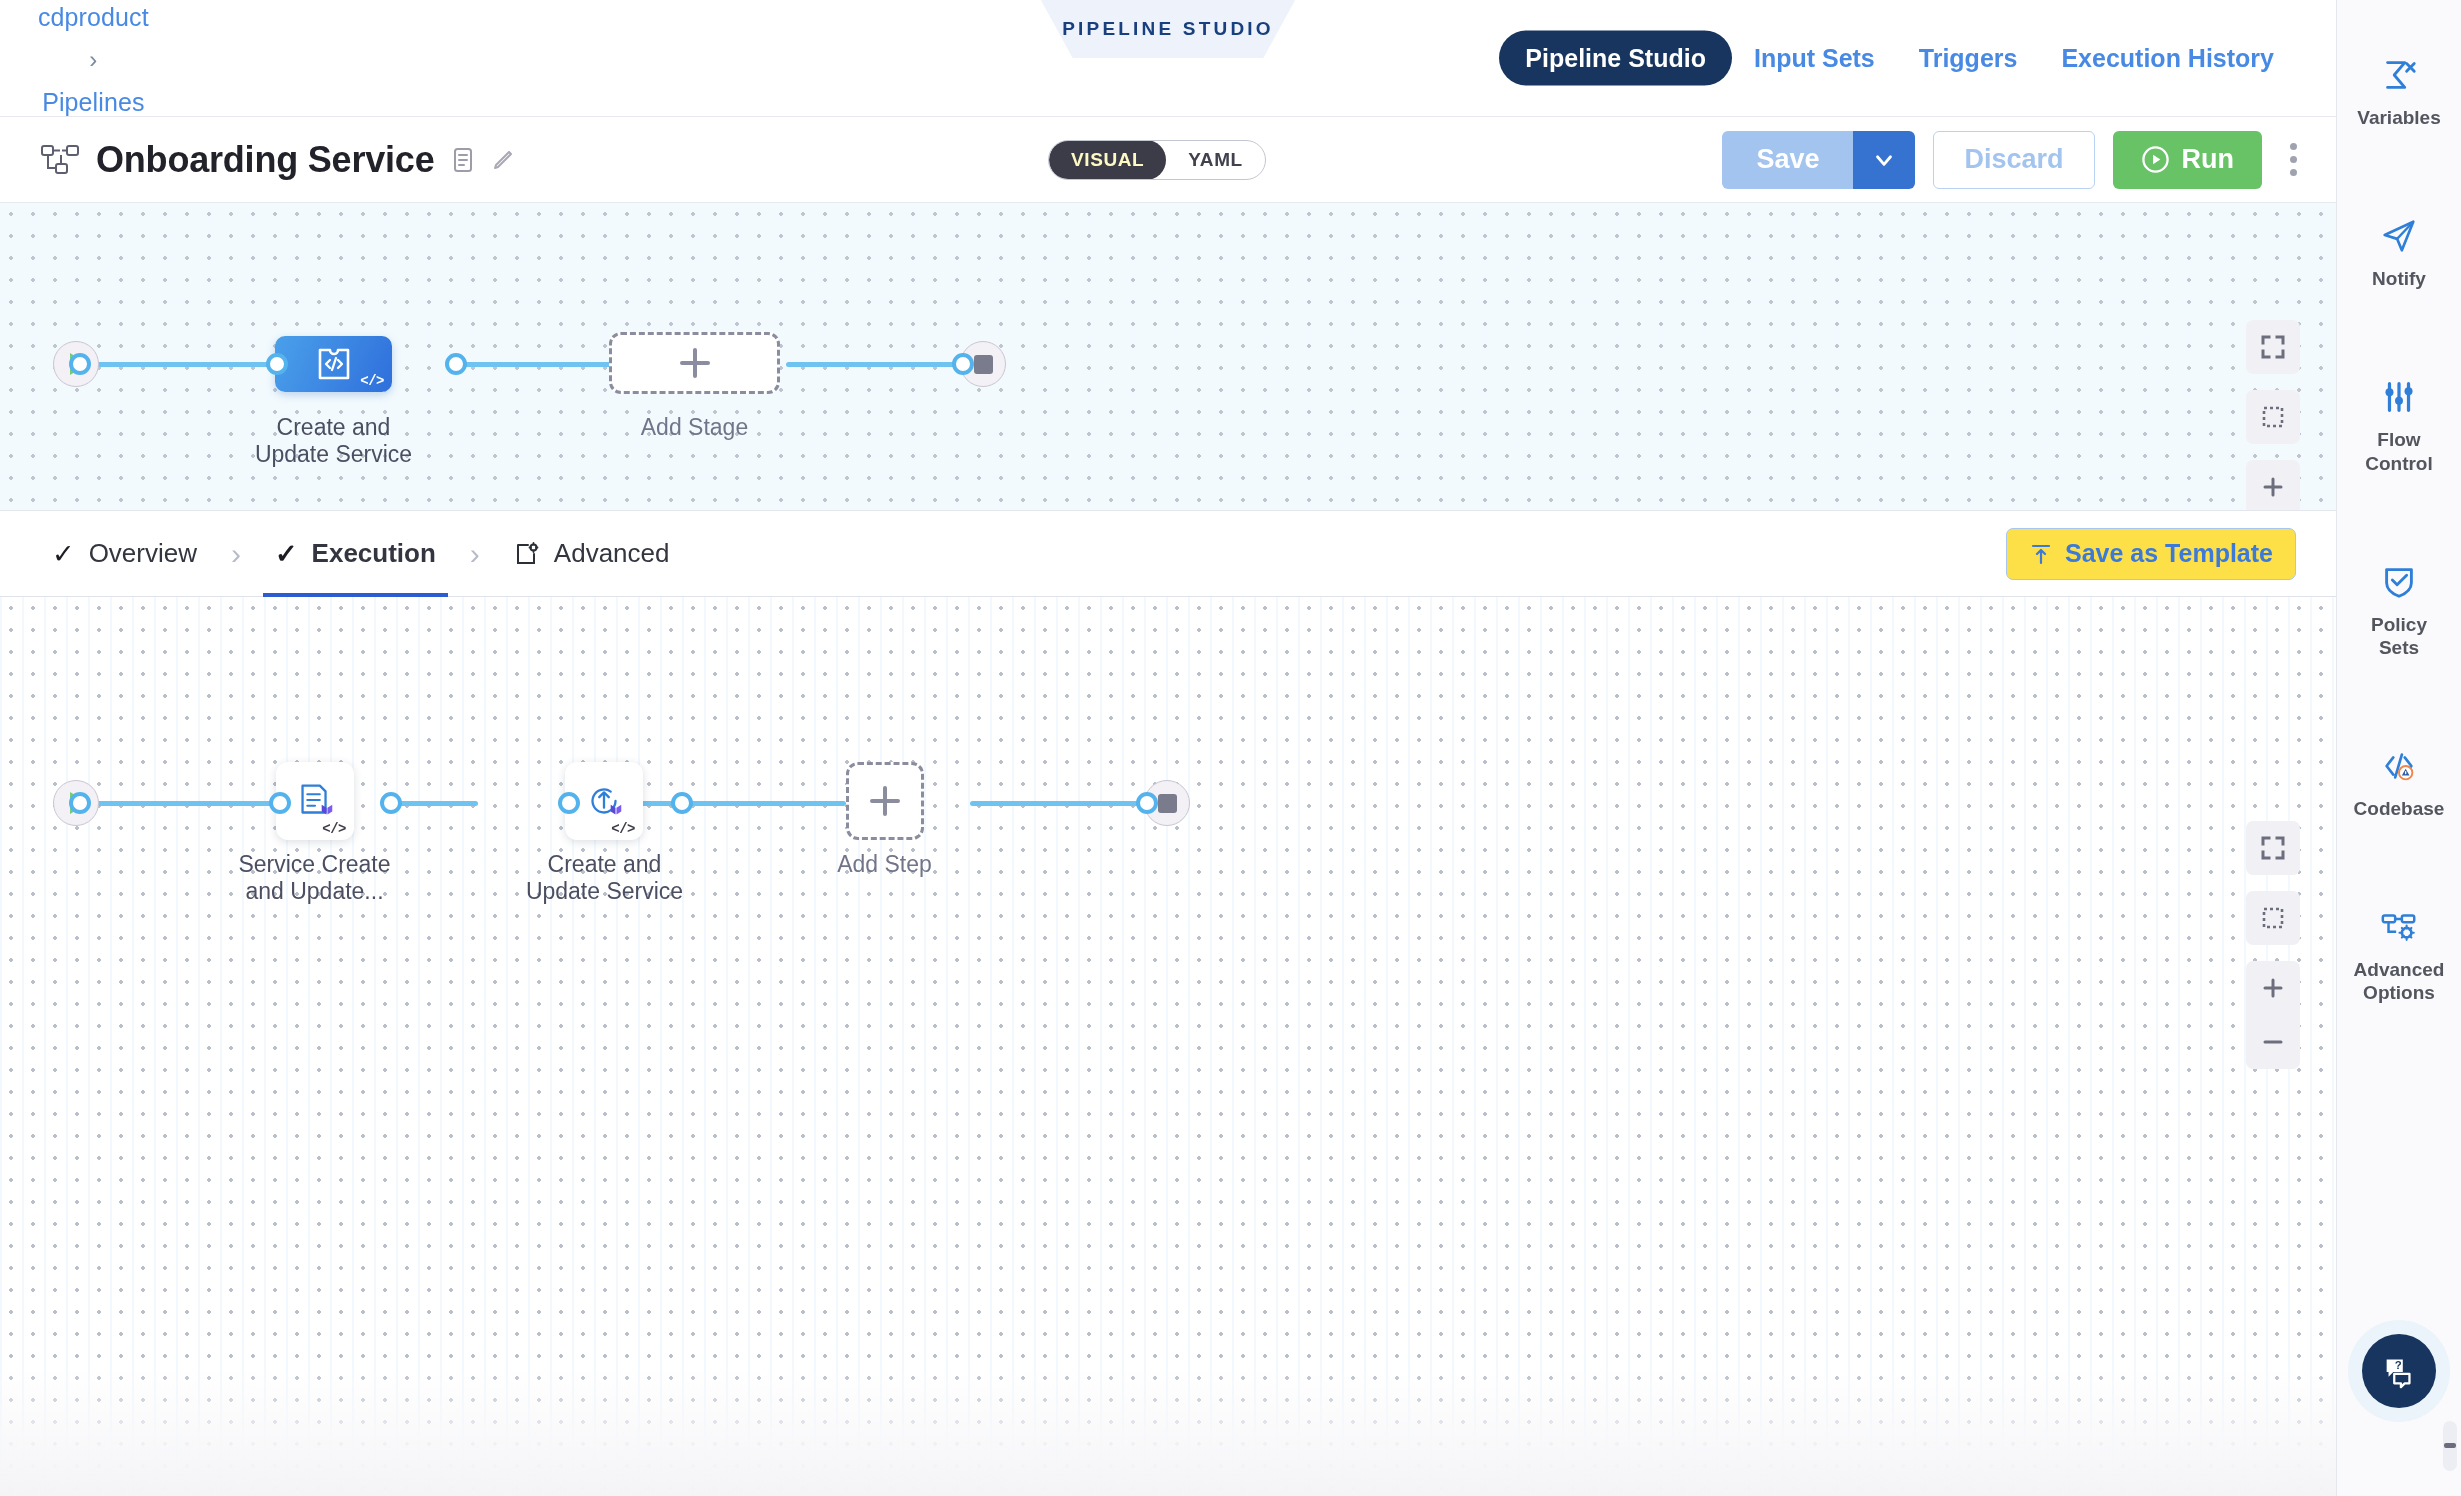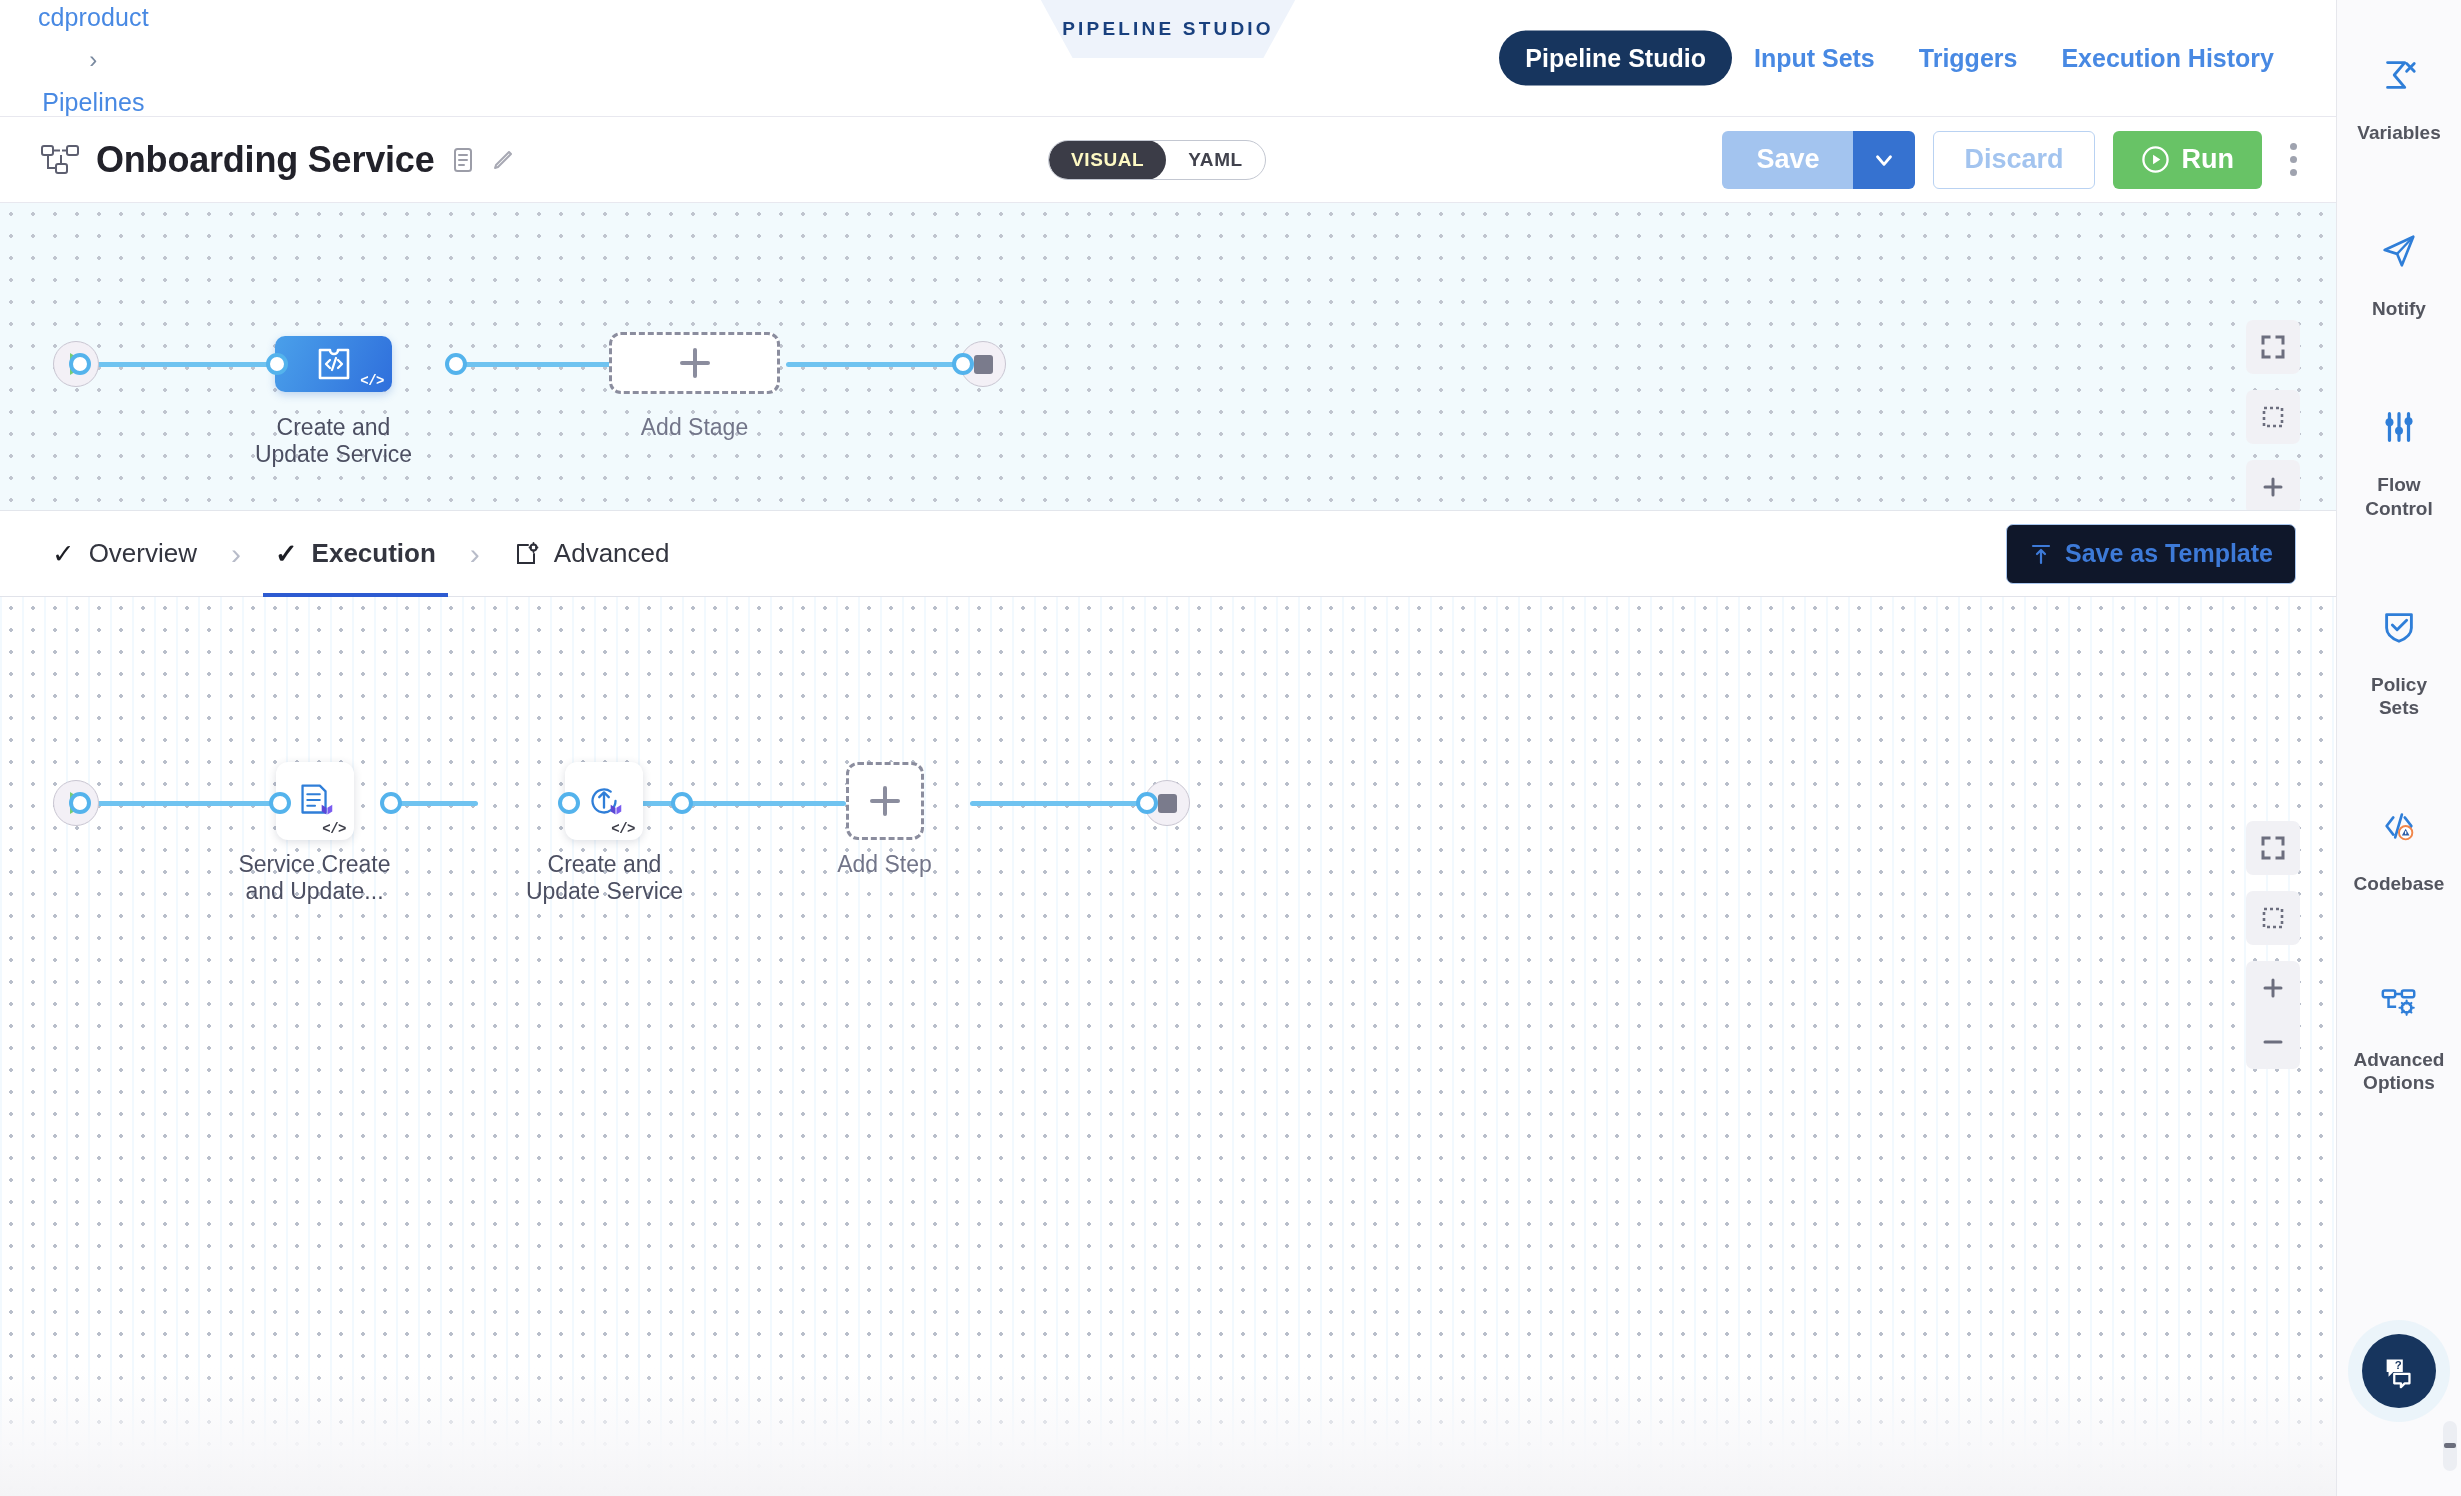--- a/index.html
+++ b/index.html
@@ -182,33 +182,33 @@
     font-size: 26px; color: #33353f; cursor: pointer; position: relative;
   }
   .tab.active { font-weight: bold; }
   .tab.active::after {
     content: ""; position: absolute; left: 0; right: 0; bottom: 0; height: 4px; background: #2d5bd1;
   }
   .tab-arrow { color: #b8bcc9; font-size: 30px; font-weight: 300; padding: 0 22px; }
   .check { font-size: 27px; color: #1c1d24; }
   .btn-template {
     position: absolute; right: 40px; top: 50%; transform: translateY(-50%);
-    height: 60px; border: 1px solid #a9c6ee; border-radius: 7px; background: #0f172a;
+    height: 52px; border: 1px solid #a9c6ee; border-radius: 7px; background: #fde047;
     color: #3d7ad8; font-size: 25px; font-weight: bold; padding: 0 22px;
     display: flex; align-items: center; gap: 12px; cursor: pointer; font-family: inherit;
   }
 
   
   .rail {
     width: 125px; height: 1496px; background: #fafafc; border-left: 1px solid #e6e7ec;
     display: flex; flex-direction: column; align-items: center; position: relative; flex: none;
   }
   .rail-item {
     width: 125px; padding: 20px 4px; display: flex; flex-direction: column;
-    align-items: center; gap: 25px; cursor: pointer;
+    align-items: center; gap: 10px; cursor: pointer;
   }
   .rail-label {
     font-size: 19px; font-weight: bold; color: #53555f; text-align: center; line-height: 1.22;
   }
   .rail-icon { width: 42px; height: 42px; display: flex; align-items: center; justify-content: center; position: relative; }
   .help-fab {
     position: absolute; bottom: 88px; left: 50%; transform: translateX(-50%);
     width: 74px; height: 74px; border-radius: 50%; background: #17355e;
     display: flex; align-items: center; justify-content: center; cursor: pointer;
     box-shadow: 0 0 0 14px rgba(223,238,248,.55);

